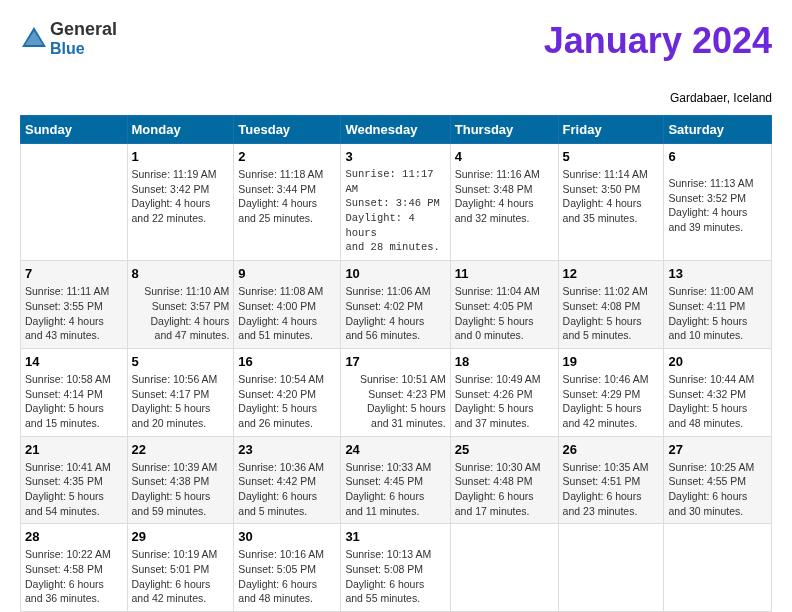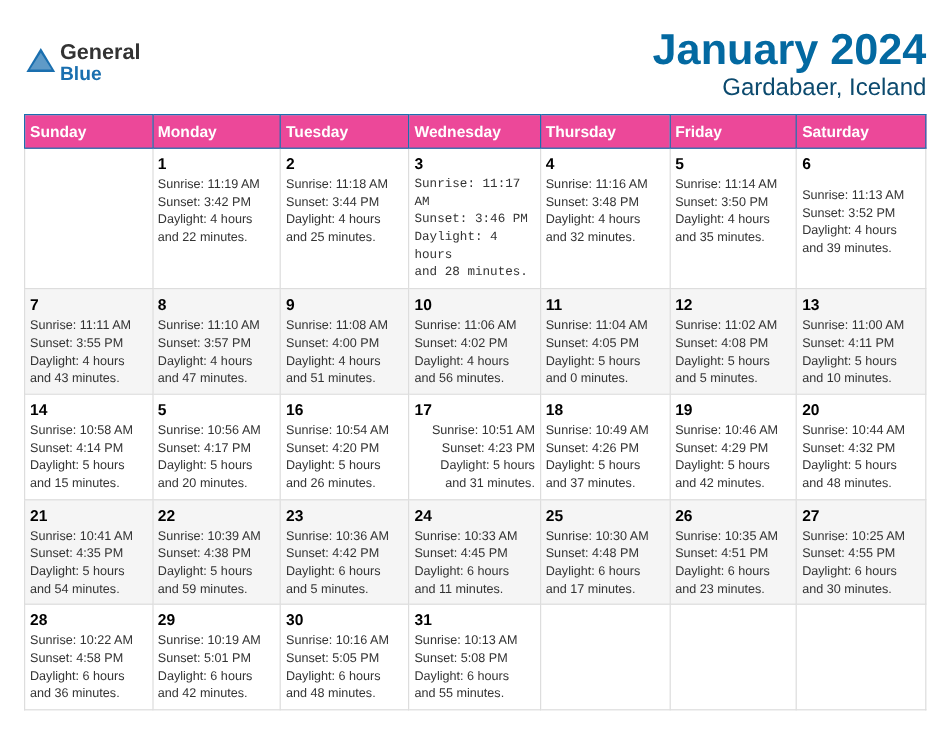--- a/index.html
+++ b/index.html
@@ -6,21 +6,21 @@
     body {
       font-family: Arial, sans-serif;
       background: #fff;
       width: 792px;
       min-height: 612px;
       padding: 20px;
     }
     .header {
       display: flex;
       justify-content: space-between;
-      align-items: center;
+      align-items: flex-start;
       margin-bottom: 10px;
     }
     .logo {
       display: flex;
       align-items: center;
     }
     .logo-text {
       display: flex;
       flex-direction: column;
       line-height: 1.1;
@@ -39,33 +39,34 @@
       width: 28px;
       height: 28px;
       margin-right: 2px;
     }
     .title-section {
       text-align: right;
     }
     .month-title {
       font-size: 36px;
       font-weight: bold;
-      color: #0369a1;
+      color: #6d28d9;
     }
     .location {
-      font-size: 20px;
-      color: #0c4a6e;
+      font-size: 12px;
+      color: #000000;
+      margin-top: 29px;
     }
     table {
       width: 100%;
       border-collapse: collapse;
       font-size: 11px;
     }
     thead tr {
-      background-color: #ec4899;
+      background-color: #0369a1;
       color: white;
       margin-left: 20px;
     }
     thead th {
       padding: 6px 4px;
       text-align: left;
       font-size: 13px;
       font-weight: bold;
       border: 1px solid #1a6faf;
     }
@@ -179,21 +180,21 @@
       <tr>
         <td>
           <span class="day-number">7</span>
           <div class="day-info" style="white-space: pre-line;">Sunrise: 11:11 AM
 Sunset: 3:55 PM
 Daylight: 4 hours
 and 43 minutes.</div>
         </td>
         <td>
           <span class="day-number">8</span>
-          <div class="day-info" style="white-space: pre-line;">Sunrise: 11:10 AM
+          <div class="day-info" style="white-space: pre-line; text-align: right;">Sunrise: 11:10 AM
 Sunset: 3:57 PM
 Daylight: 4 hours
 and 47 minutes.</div>
         </td>
         <td>
           <span class="day-number">9</span>
           <div class="day-info" style="white-space: pre-line;">Sunrise: 11:08 AM
 Sunset: 4:00 PM
 Daylight: 4 hours
 and 51 minutes.</div>

